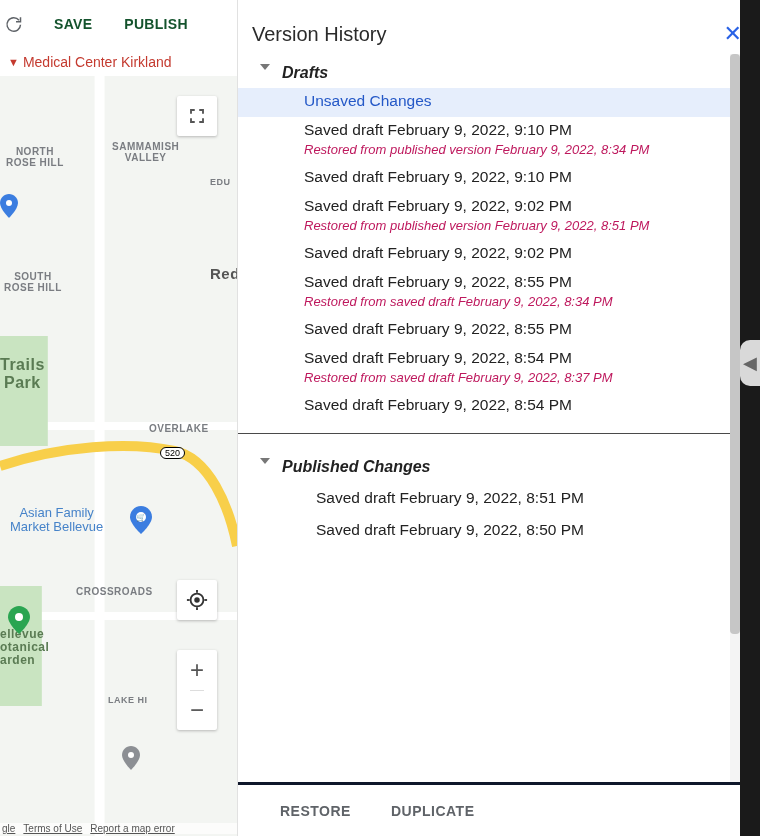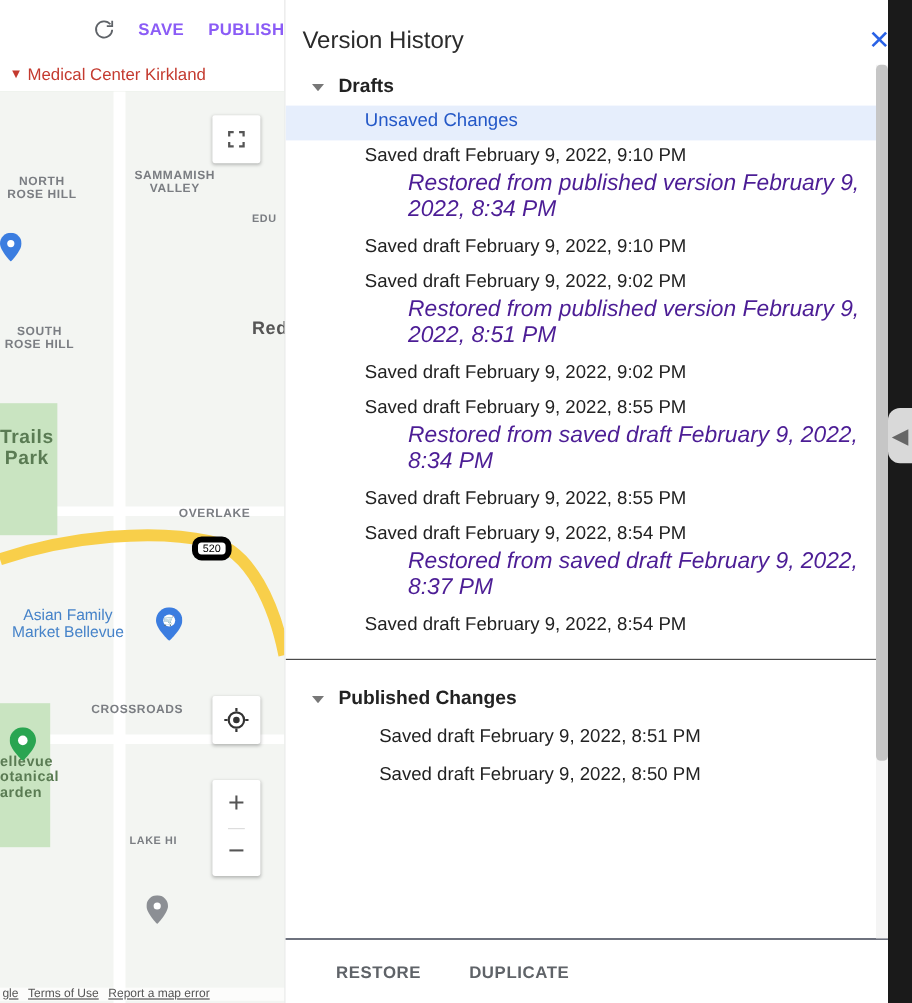--- a/index.html
+++ b/index.html
@@ -19,27 +19,26 @@
     height: 100%;
     position: relative;
     display: flex;
     flex-direction: column;
     border-right: 1px solid #e1e1e1;
   }
   .toolbar {
     height: 48px;
     display: flex;
     align-items: center;
-    gap: 20px;
+    gap: 32px;
     padding-left: 4px;
     font-size: 14px;
     font-weight: 600;
-    color: #8b5cf6;
+    color: #14532d;
     letter-spacing: .3px;
-    justify-content: flex-end;
   }
   .toolbar .redo-btn svg { display: block; }
   .toolbar .action { cursor: pointer; }
   .place-header {
     height: 28px;
     padding: 4px 0 4px 8px;
     font-size: 14px;
     color: #c43a2f;
     font-weight: 500;
     white-space: nowrap;
@@ -121,27 +120,27 @@
     flex: 1;
     overflow-y: auto;
     padding: 4px 0 0 0;
   }
   .panel-body::-webkit-scrollbar { width: 10px; }
   .panel-body::-webkit-scrollbar-track { background: #f0f0f0; }
   .panel-body::-webkit-scrollbar-thumb { background: #c9c9c9; border-radius: 4px; }
 
   .section-head {
     display: flex;
-    align-items: center;
     gap: 12px;
     padding: 6px 0 6px 22px;
     font-size: 16px;
     font-weight: 700;
     color: #222;
     cursor: pointer;
+    font-style: italic;
   }
   .sub-head {
     display: flex;
     align-items: center;
     gap: 12px;
     padding: 6px 0 4px 36px;
     font-size: 16px;
     font-weight: 400;
     color: #222;
     cursor: pointer;
@@ -166,39 +165,38 @@
     cursor: pointer;
   }
   .entry.selected {
     background: #e6eefc;
     color: #2458c7;
     font-weight: 500;
   }
   .entry .note, .sub-entry .note {
     display: block;
     padding-top: 3px;
-    font-size: 19px;
+    font-size: 13px;
     font-style: italic;
-    color: #4c1d95;
+    color: #be185d;
     font-weight: 400;
-    margin-left: 36px;
   }
   hr.divider { border: none; border-top: 1px solid #4a4a4a; margin: 12px 0 18px 0; }
 
   .panel-footer {
     height: 54px;
     display: flex;
     align-items: center;
     gap: 40px;
     padding-left: 42px;
     font-size: 14px;
     font-weight: 600;
     letter-spacing: .5px;
     color: #5f6368;
-    border-top: 1px solid #0f172a;
+    border-top: 3px solid #0f172a;
   }
   .panel-footer span { cursor: pointer; }
 
   
   .right-edge {
     position: absolute; right: 0; top: 0; width: 20px; height: 100%;
     background: #1a1a1a;
   }
   .right-scroll-track {
     position: absolute; right: 20px; top: 54px; width: 10px; bottom: 54px;
@@ -260,21 +258,21 @@
       <div class="map-label small" style="top:102px; left:210px;">EDU</div>
       <div class="map-label" style="top:190px; left:210px; font-size:15px; color:#555;">Redm</div>
       <div class="map-label" style="top:195px; left:4px;">SOUTH<br>ROSE HILL</div>
       <div class="map-label" style="top:280px; left:0; font-size:16px; color:#5a7b53;">Trails<br>Park</div>
       <div class="map-label" style="top:347px; left:149px;">OVERLAKE</div>
       <div class="map-label blue" style="top:430px; left:10px;">Asian Family<br>Market Bellevue</div>
       <div class="map-label" style="top:510px; left:76px;">CROSSROADS</div>
       <div class="map-label" style="top:552px; left:0; font-size:12px; color:#5a7b53; text-align:left;">ellevue<br>otanical<br>arden</div>
       <div class="map-label small" style="top:620px; left:108px;">LAKE HI</div>
 
-      <div class="map-pin" style="top:371px; left:160px; font-size:9px; background:#fff; border:5px solid #000000; border-radius:8px; padding:0 4px;">520</div>
+      <div class="map-pin" style="top:371px; left:160px; font-size:9px; background:#fff; border:1px solid #000000; border-radius:8px; padding:0 4px;">520</div>
 
       <div class="map-pin" style="top:118px; left:0;">
         <svg width="18" height="24">
             <path d="M9 0C4 0 0 4 0 9c0 6 9 15 9 15s9-9 9-15c0-5-4-9-9-9z" fill="#3b7de0"></path>
             <circle cx="9" cy="9" r="3" fill="#fff"></circle>
           </svg>
       </div>
       <div class="map-pin" style="top:430px; left:130px;">
         <svg width="22" height="28">
             <path d="M11 0C5 0 0 5 0 11c0 7 11 17 11 17s11-10 11-17c0-6-5-11-11-11z" fill="#3b7de0"></path>

